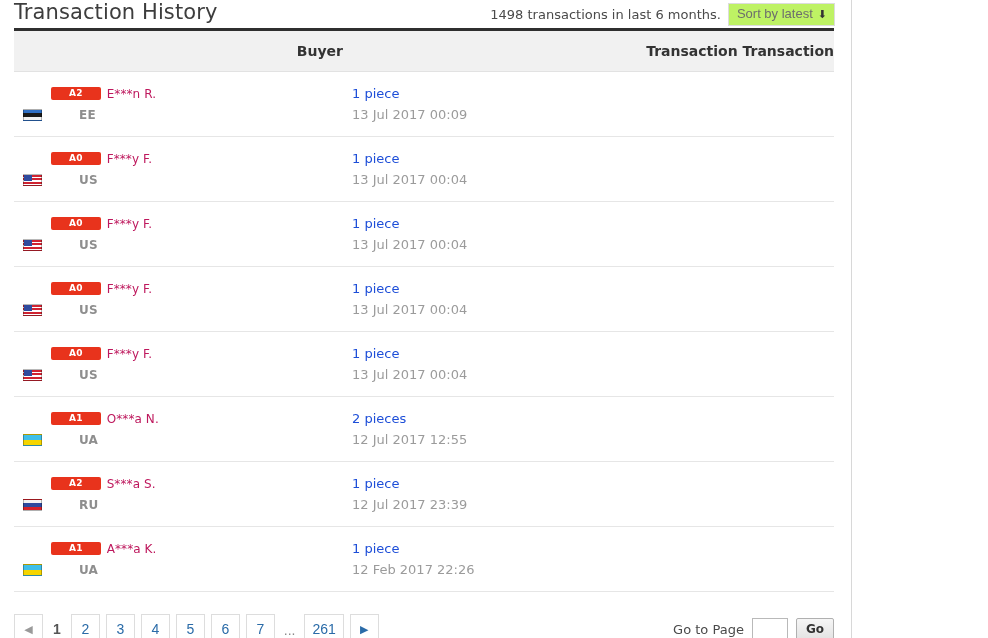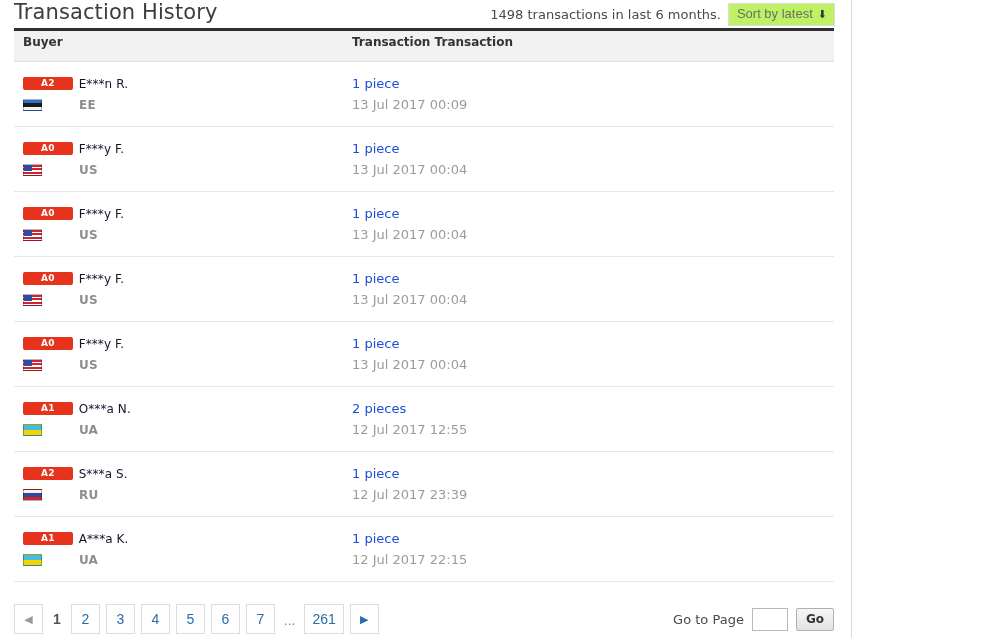--- a/index.html
+++ b/index.html
@@ -72,25 +72,25 @@
     margin: 0 17px 0 14px;
     border-top: 3px solid #2f2f2f;
   }
   table.history {
     width: 100%;
     border-collapse: collapse;
     table-layout: fixed;
   }
   table.history thead th {
     background: #f1f1f1;
-    text-align: left;
-    font-size: 12px;
+    text-align: right;
+    font-size: 14px;
     font-weight: bold;
     color: #333333;
-    padding: 4px 0 12px 9px;
+    padding: 12px 0 12px 9px;
     border-bottom: 1px solid #e2e2e2;
   }
   th.col-buyer { width: 329px; }
   th.col-info  { width: auto; }
 
   table.history tbody tr { border-bottom: 1px solid #e6e6e6; }
   table.history tbody td {
     padding: 13px 0 13px 9px;
     vertical-align: top;
     height: 63px;
@@ -110,24 +110,25 @@
     height: 13px;
     line-height: 13px;
     background: #e8331c;
     color: #ffffff;
     font-size: 9px;
     font-weight: bold;
     text-align: center;
     border-radius: 2px;
     padding: 0 18px;
     letter-spacing: .2px;
+    margin-left: 28px;
   }
   .buyer-name {
     font-size: 12px;
-    color: #0f172a;
+    color: #be185d;
     letter-spacing: .1px;
     white-space: nowrap;
   }
   .cc-label {
     font-size: 12px;
     color: #8e8e8e;
     font-weight: bold;
     letter-spacing: .2px;
   }
 
@@ -384,21 +385,21 @@
                 <span class="rank-badge">A1</span>
                 <span class="buyer-name">A***a K.</span>
               </div>
               <div class="buyer-line">
                 <span class="flag ua"></span>
                 <span class="cc-label">UA</span>
               </div>
             </td>
             <td>
               <div class="info-qty">1 piece</div>
-              <div class="info-date">12 Jul 2017 22:15</div>
+              <div class="info-date">12 Feb 2017 22:26</div>
             </td>
           </tr>
         </tbody>
     </table>
   </div>
 
   <div class="pager-wrap">
     <div class="pager" id="pager">
         <button class="pg arrow prev">◀</button>
         <button class="pg current">1</button>

